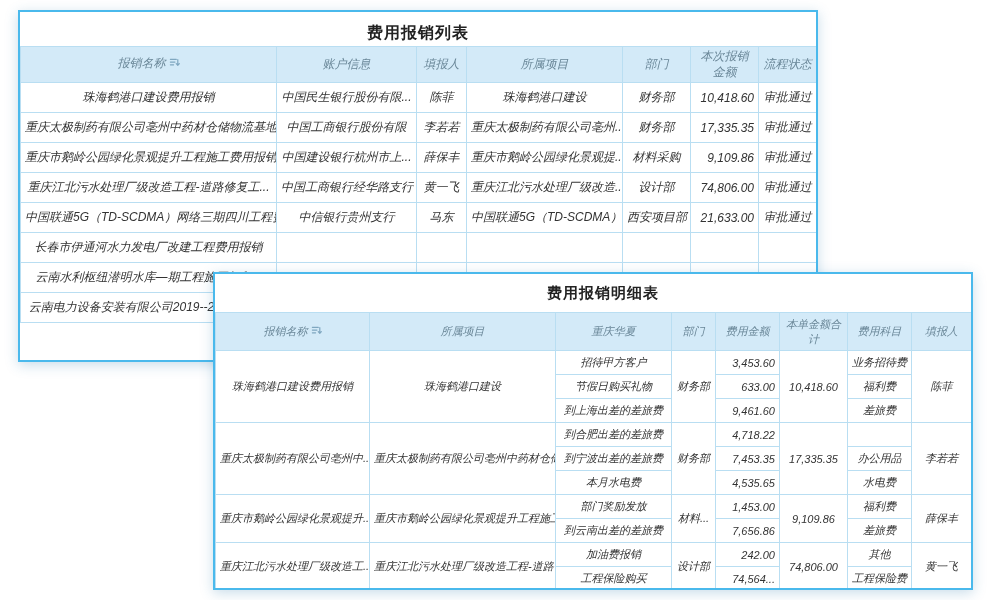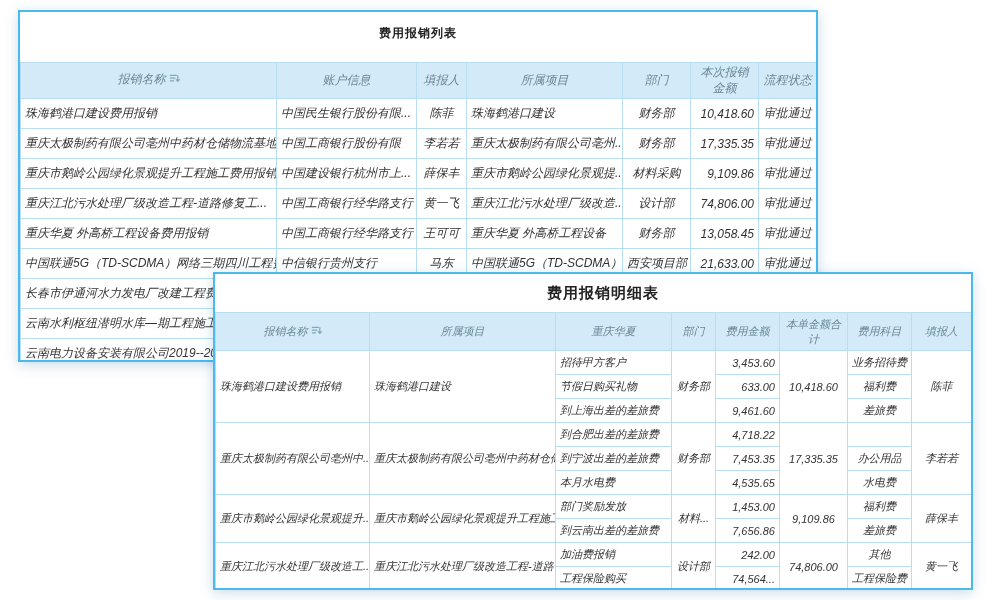--- a/index.html
+++ b/index.html
@@ -13,39 +13,39 @@
     width:1000px;height:600px;position:relative;background:#ffffff;
     font-family:"Liberation Sans","DejaVu Sans",sans-serif;overflow:hidden;
   }
   .panel{
     position:absolute;background:#ffffff;border:2px solid var(--panel-border);
     box-shadow:0 3px 12px rgba(40,120,170,0.25);overflow:hidden;
   }
   .panel-list{left:18px;top:10px;width:800px;height:352px;z-index:1;}
   .panel-detail{left:213px;top:272px;width:760px;height:318px;z-index:2;}
   .panel-title{
-    height:50px;line-height:42px;text-align:center;font-weight:bold;
-    font-size:12px;color:var(--title-text);letter-spacing:1px;
+    height:34px;line-height:42px;text-align:center;font-weight:bold;
+    font-size:16px;color:var(--title-text);letter-spacing:1px;
   }
   .panel-detail .panel-title{height:38px;line-height:38px;font-size:15px;padding-left:20px;}
   table{width:100%;border-collapse:collapse;table-layout:fixed;font-style:italic;}
   th,td{
     border:1px solid var(--grid-line);padding:0 4px;overflow:hidden;
     white-space:nowrap;
   }
   thead th{
     background:var(--header-bg);color:var(--header-text);font-weight:normal;
     text-align:center;white-space:normal;line-height:1.3;height:36px;
   }
   .tbl-list{font-size:12px;}
   .tbl-list tbody td{height:30px;color:var(--text-dark);}
   .tbl-detail{font-size:11px;}
   .tbl-detail thead th{height:38px;}
   .tbl-detail tbody td{height:24px;color:var(--text-dark);}
-  .al{text-align:left}.ac{text-align:center}.ar{text-align:right}
+  .al{text-align:center}.ac{text-align:center}.ar{text-align:right}
   .link{color:var(--link-blue);cursor:pointer;}
   .status{color:var(--status-green);margin-left:44px;}
   .sort-icon{display:inline-block;vertical-align:-1px;margin-left:3px;}
   
   .tbl-list col.c0{width:256px}.tbl-list col.c1{width:140px}
   .tbl-list col.c2{width:50px}.tbl-list col.c3{width:156px}
   .tbl-list col.c4{width:68px}.tbl-list col.c5{width:68px}
   .tbl-list col.c6{width:58px}
   
   .tbl-detail col.d0{width:154px}.tbl-detail col.d1{width:186px}
@@ -113,29 +113,20 @@
         <tr>
           <td class="al link">重庆江北污水处理厂级改造工程-道路修复工...</td>
           <td class="al">中国工商银行经华路支行</td>
           <td class="ac link">黄一飞</td>
           <td class="al link">重庆江北污水处理厂级改造...</td>
           <td class="ac">设计部</td>
           <td class="ar">74,806.00</td>
           <td class="ac status">审批通过</td>
         </tr>
         <tr>
-          <td class="al link">重庆华夏 外高桥工程设备费用报销</td>
-          <td class="al">中国工商银行经华路支行</td>
-          <td class="ac link">王可可</td>
-          <td class="al link">重庆华夏 外高桥工程设备</td>
-          <td class="ac">财务部</td>
-          <td class="ar">13,058.45</td>
-          <td class="ac status">审批通过</td>
-        </tr>
-        <tr>
           <td class="al link">中国联通5G（TD-SCDMA）网络三期四川工程费...</td>
           <td class="al">中信银行贵州支行</td>
           <td class="ac link">马东</td>
           <td class="al link">中国联通5G（TD-SCDMA）网...</td>
           <td class="ac">西安项目部</td>
           <td class="ar">21,633.00</td>
           <td class="ac status">审批通过</td>
         </tr>
         <tr>
           <td class="al link">长春市伊通河水力发电厂改建工程费用报销</td>

